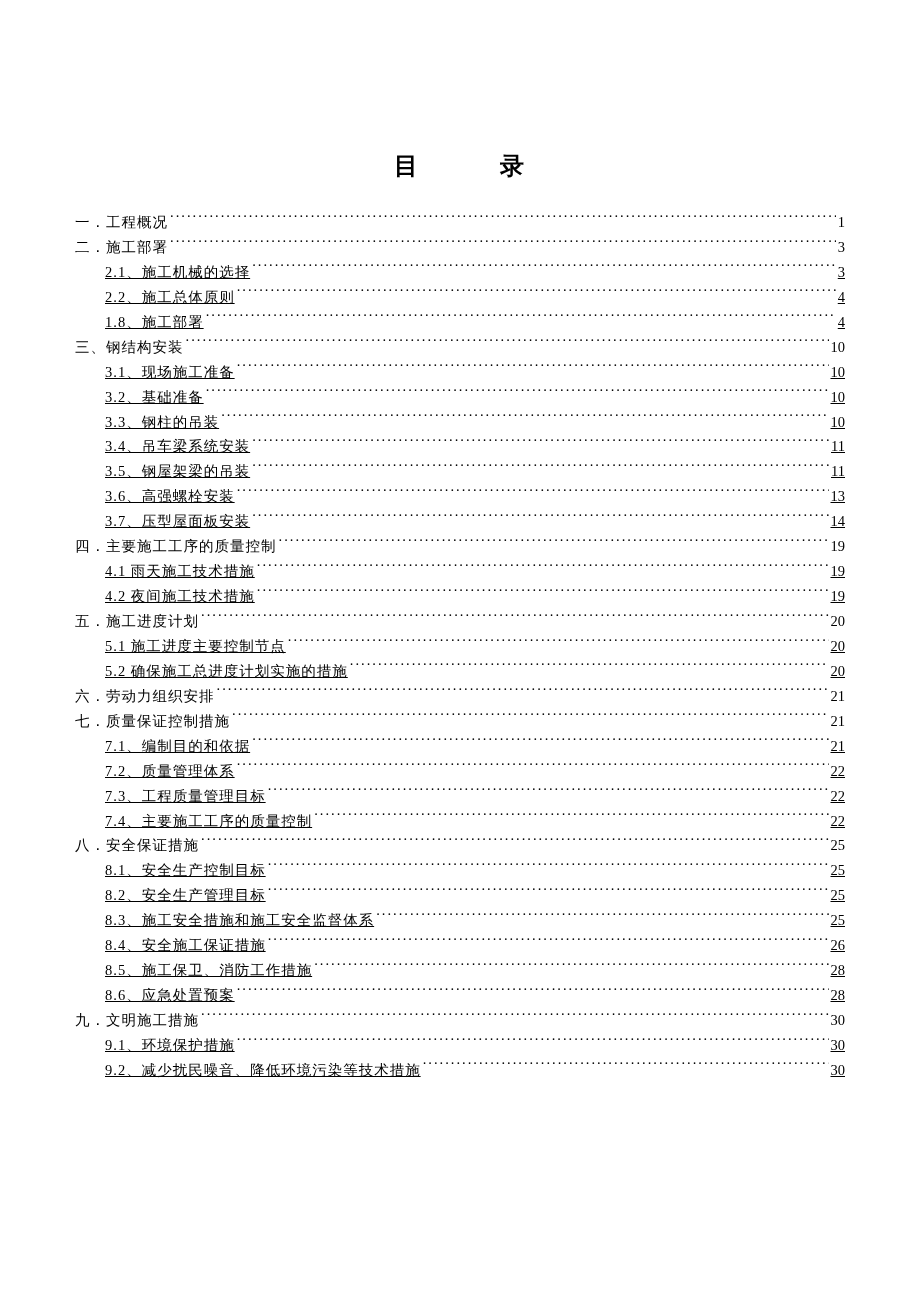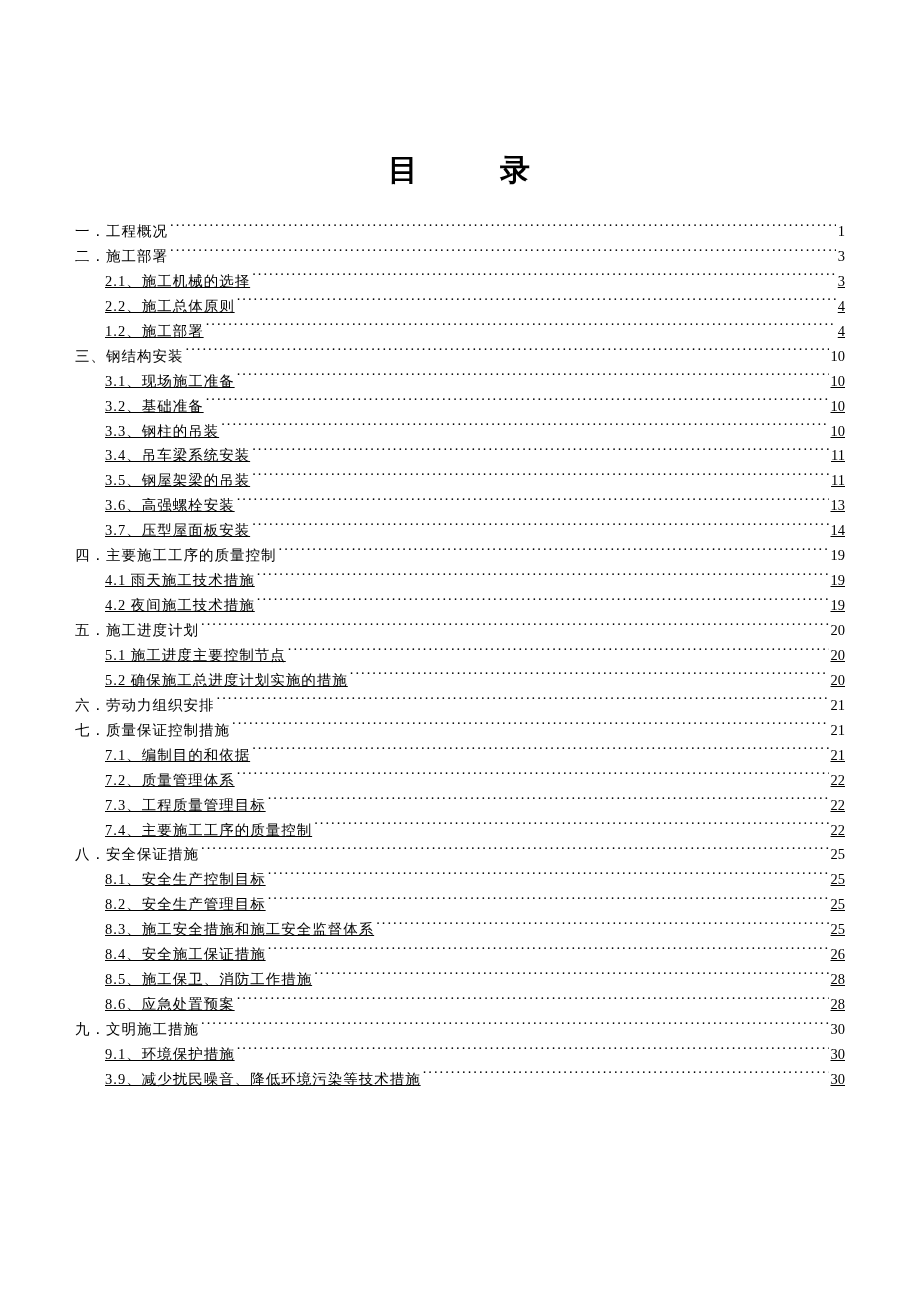--- a/index.html
+++ b/index.html
@@ -10,21 +10,21 @@
     body {
       background: #fff;
       font-family: "SimSun", "宋体", serif;
       width: 920px;
       height: 1302px;
       padding: 150px 75px 100px 75px;
       color: #000;
     }
     .title {
       text-align: center;
-      font-size: 30px;
+      font-size: 24px;
       font-weight: bold;
       margin-bottom: 28px;
       letter-spacing: 2px;
     }
     .title-spacer {
       display: inline-block;
       width: 80px;
     }
     .toc {
       font-size: 14.5px;
@@ -88,21 +88,21 @@
       <span class="toc-label">2.1、施工机械的选择</span>
       <span class="toc-dots"></span>
       <span class="toc-page">3</span>
     </div>
     <div class="toc-row level-2">
       <span class="toc-label">2.2、施工总体原则</span>
       <span class="toc-dots"></span>
       <span class="toc-page">4</span>
     </div>
     <div class="toc-row level-2">
-      <span class="toc-label">1.2、施工部署</span>
+      <span class="toc-label">1.8、施工部署</span>
       <span class="toc-dots"></span>
       <span class="toc-page">4</span>
     </div>
     <div class="toc-row level-1">
       <span class="toc-label">三、钢结构安装</span>
       <span class="toc-dots"></span>
       <span class="toc-page">10</span>
     </div>
     <div class="toc-row level-2">
       <span class="toc-label">3.1、现场施工准备</span>
@@ -238,17 +238,17 @@
       <span class="toc-label">九．文明施工措施</span>
       <span class="toc-dots"></span>
       <span class="toc-page">30</span>
     </div>
     <div class="toc-row level-2">
       <span class="toc-label">9.1、环境保护措施</span>
       <span class="toc-dots"></span>
       <span class="toc-page">30</span>
     </div>
     <div class="toc-row level-2">
-      <span class="toc-label">3.9、减少扰民噪音、降低环境污染等技术措施</span>
+      <span class="toc-label">9.2、减少扰民噪音、降低环境污染等技术措施</span>
       <span class="toc-dots"></span>
       <span class="toc-page">30</span>
     </div>
   </div>
 
 </body></html>

